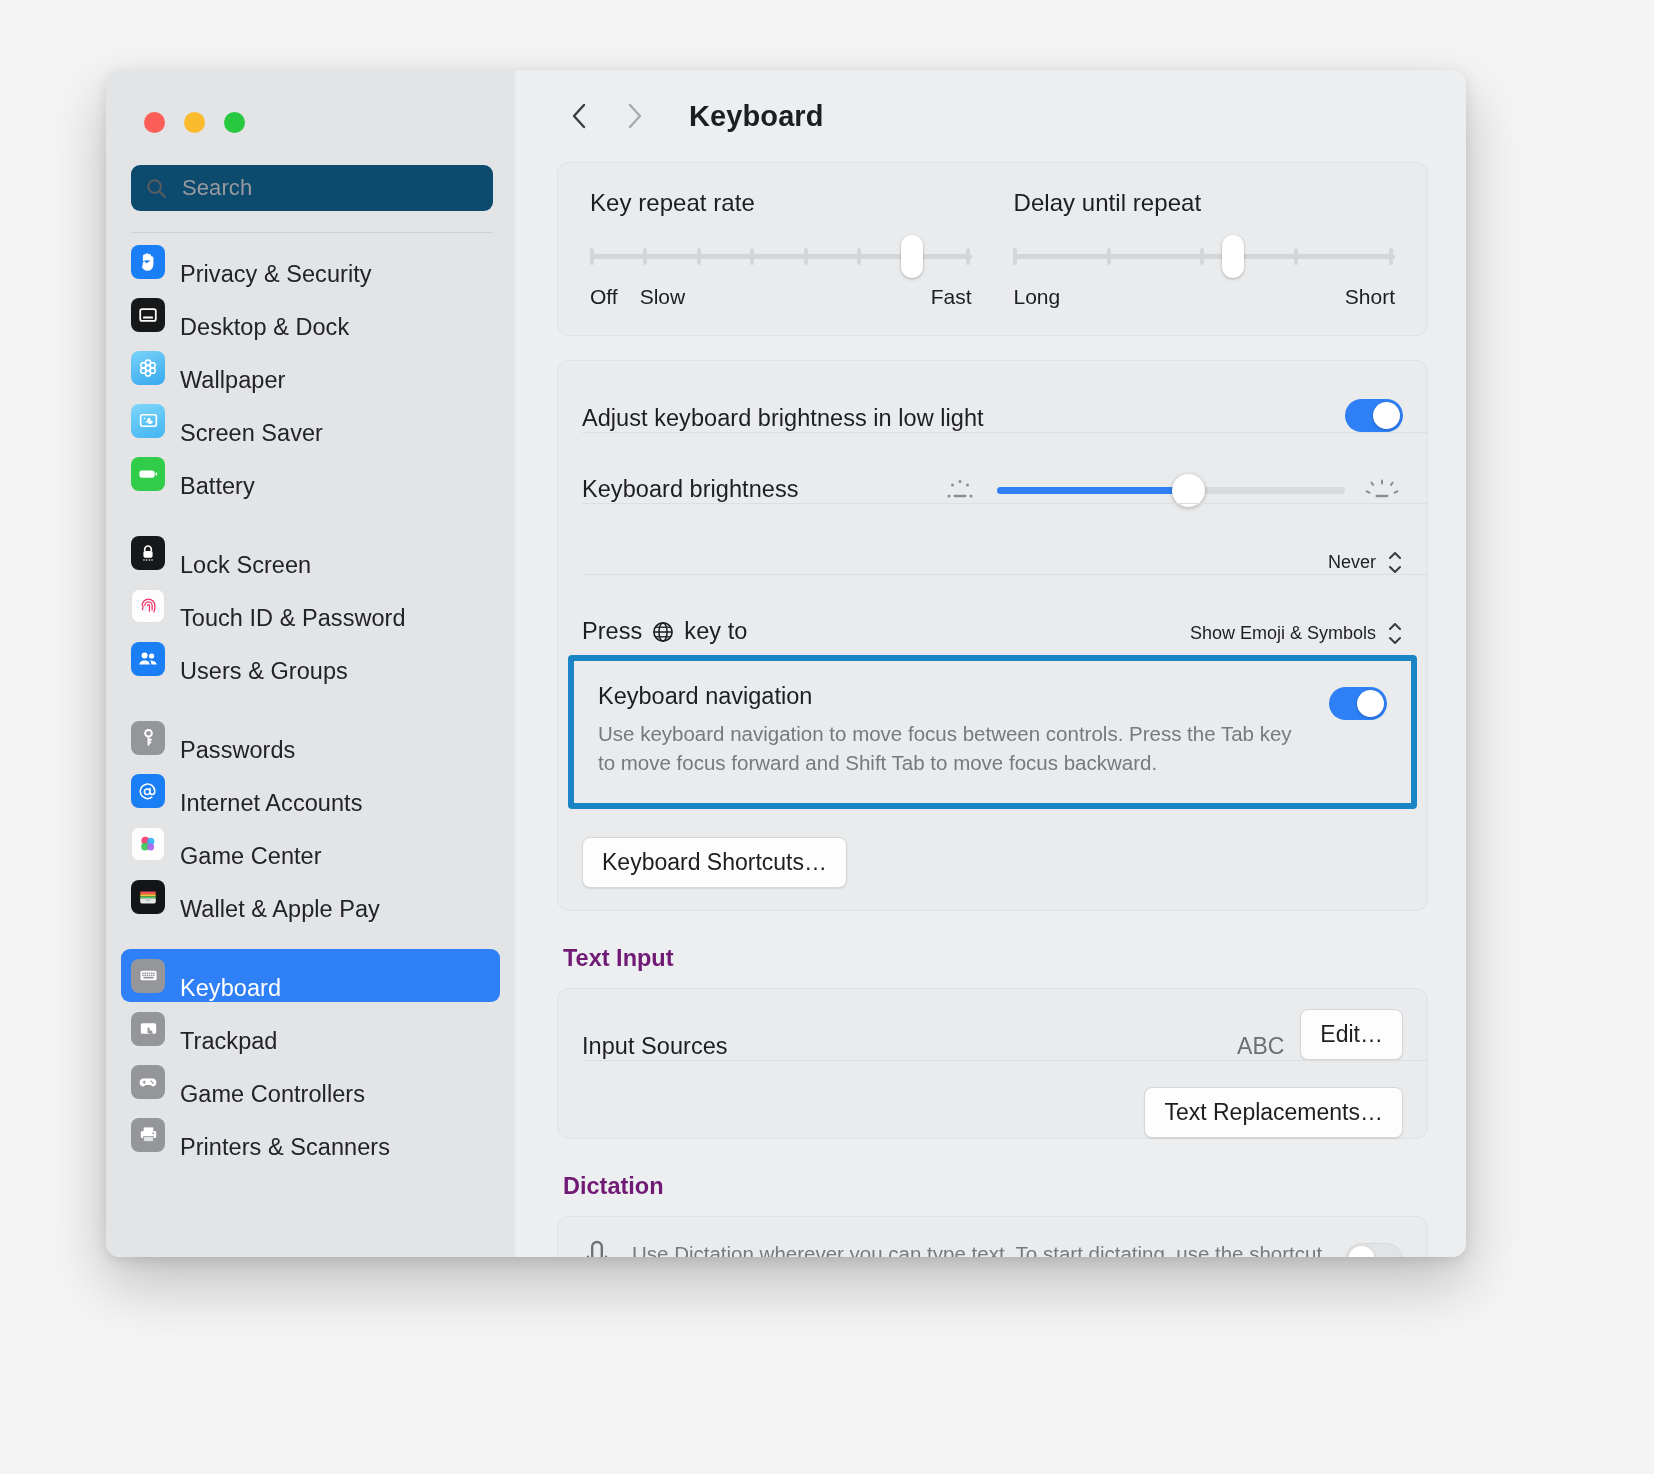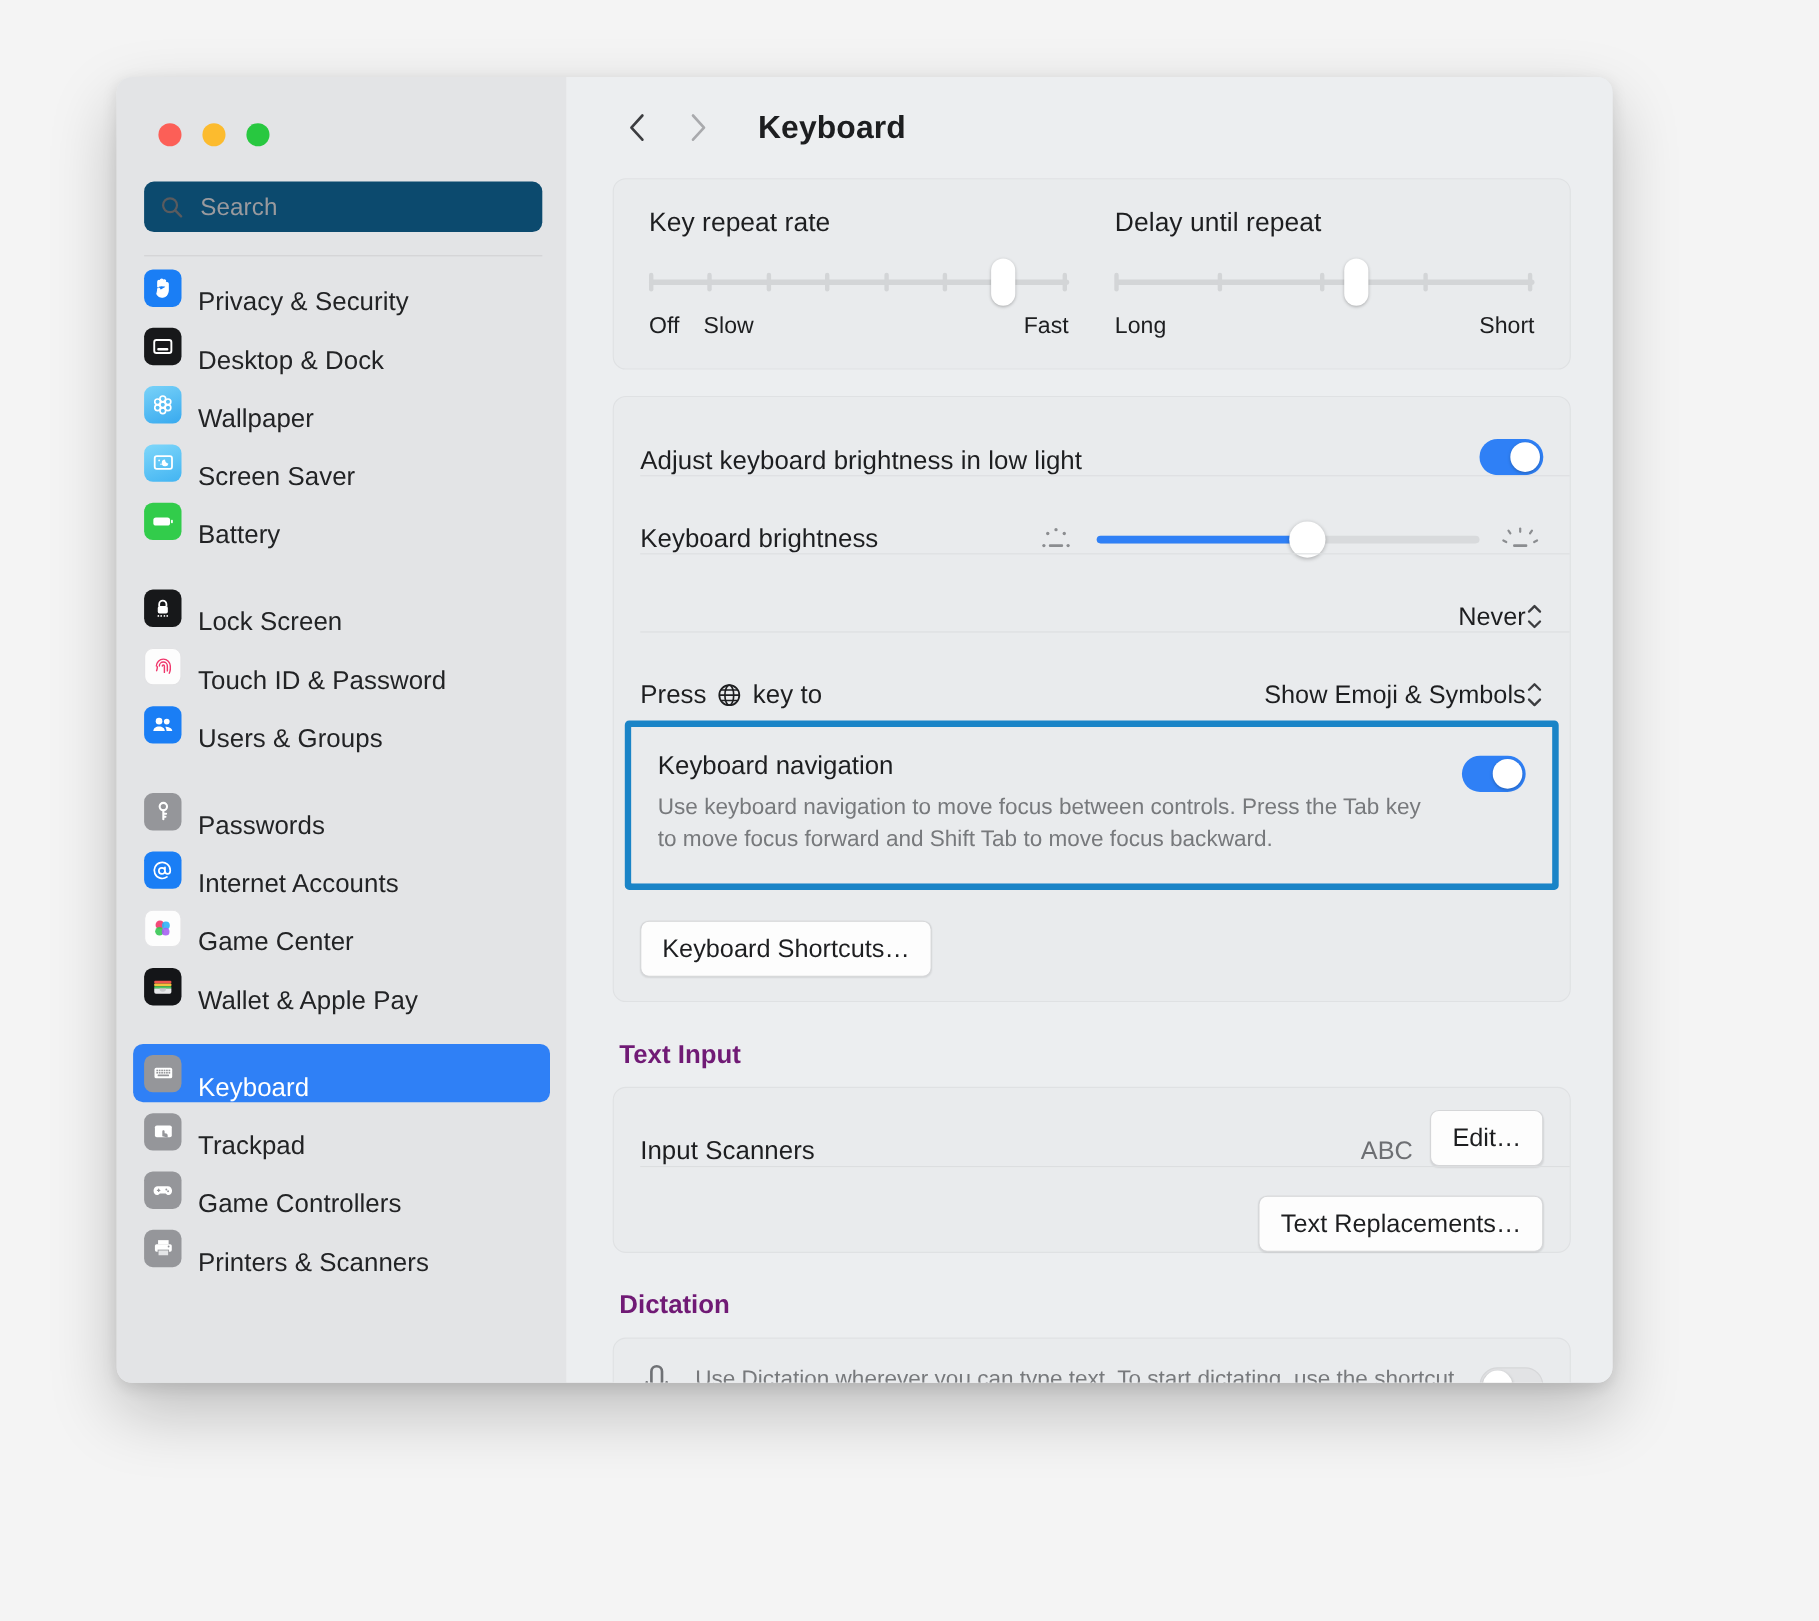--- a/index.html
+++ b/index.html
@@ -228,22 +228,22 @@
   }
   .bright-thumb {
     position: absolute; top: -13px;
     width: 33px; height: 33px; border-radius: 50%;
     background: #fff;
     box-shadow: 0 1px 4px rgba(0,0,0,0.28);
     transform: translateX(-16px);
   }
 
   .popup {
-    display: flex; align-items: center; 
-    font-size: 23px; color: #1d1e20;
+    display: flex; align-items: center; gap: 11px;
+    font-size: 18px; color: #1d1e20;
   }
   .chev-ud { display: flex; flex-direction: column; gap: 3px; }
 
   
   .highlight-wrap {
     position: relative;
     margin: 10px;
     border: 6px solid #1a84c7;
     border-radius: 4px;
   }
@@ -691,21 +691,21 @@
         </div>
 
         <div class="btn-row">
           <button class="btn">Keyboard Shortcuts…</button>
         </div>
       </div>
 
       <div class="section-title">Text Input</div>
       <div class="card">
         <div class="row">
-          <span class="row-label">Input Scanners</span>
+          <span class="row-label">Input Sources</span>
           <span class="spacer"></span>
           <span class="abc-label">ABC</span>
           <button class="btn">Edit…</button>
         </div>
         <div class="row" style="justify-content:flex-end;min-height:78px;">
           <button class="btn">Text Replacements…</button>
         </div>
       </div>
 
       <div class="section-title">Dictation</div>

